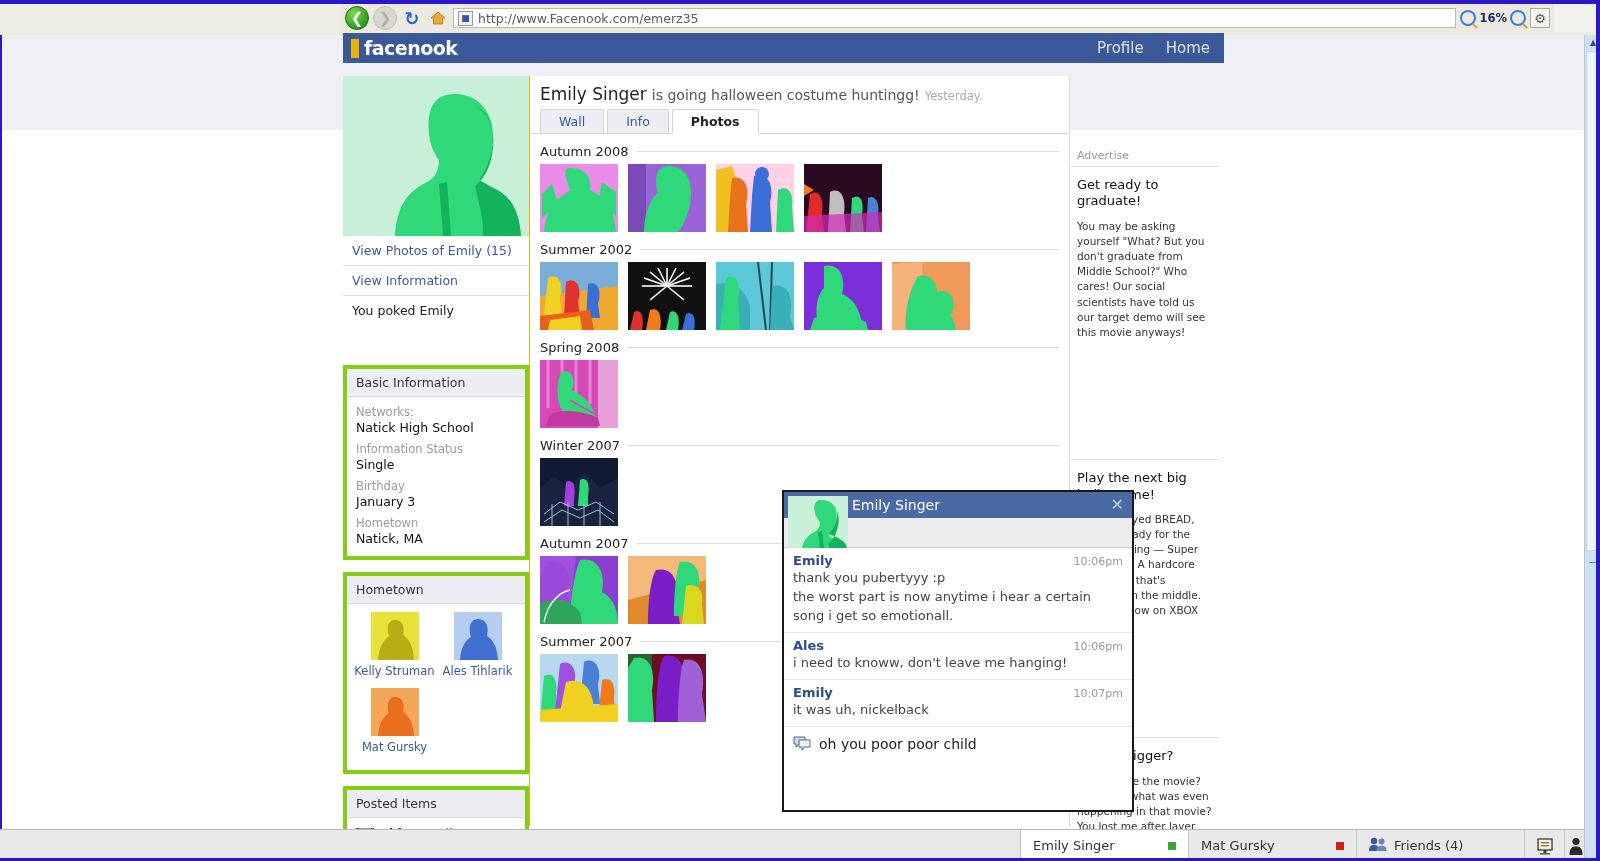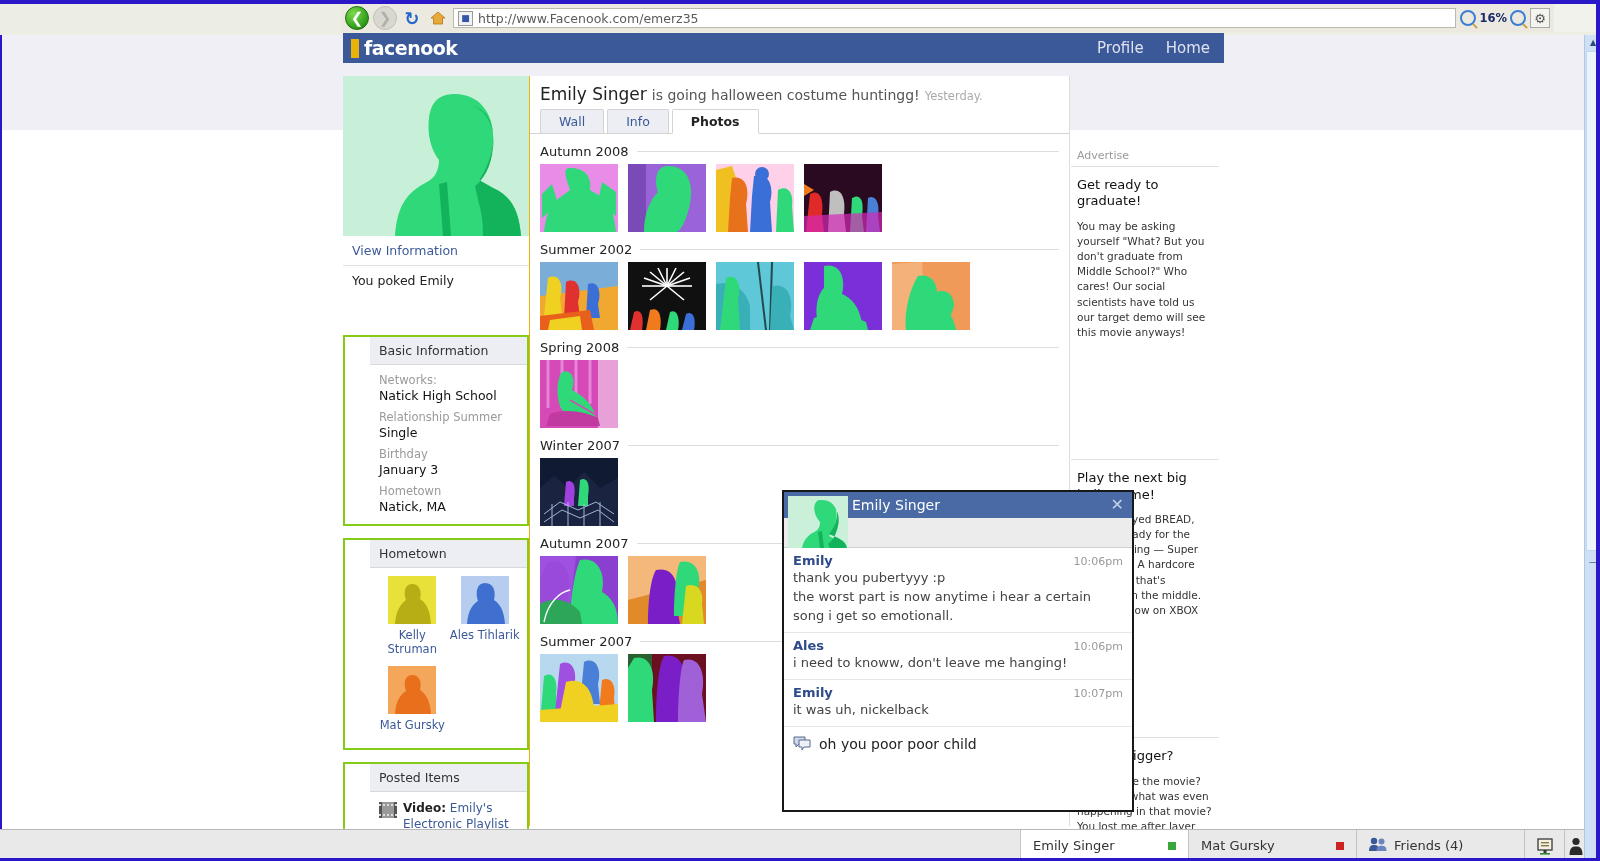--- a/index.html
+++ b/index.html
@@ -87,21 +87,21 @@
   .profile-pic{
     width:186px;height:160px;background:#c8f0d8;position:relative;overflow:hidden;
   }
   .links-list{border-top:0;}
   .links-list a, .links-list span{
     display:block;padding:7px 9px;font-size:12.5px;border-bottom:1px solid #e2e2e2;
     color:#3b5998;text-decoration:none;cursor:pointer;
   }
   .links-list .plain{color:#222;cursor:default;border-bottom:none;}
 
-  .box{margin-top:0;border:2px solid #84cc16;background:#fff;padding-left:25px;}
+  .box{margin-top:0;border:4px solid #84cc16;background:#fff;}
   .box-head{
     background:#eceef4;border-bottom:1px solid #d8d8d8;padding:6px 9px;
     font-size:12.5px;color:#333;
   }
   .box-body{padding:8px 9px 10px 9px;}
   .field-label{font-size:11.5px;color:#9a9a9a;margin-top:7px;}
   .field-label:first-child{margin-top:0;}
   .field-value{font-size:12.5px;color:#111;margin-top:1px;}
 
   .friends-grid{display:flex;flex-wrap:wrap;padding:8px 6px 6px 6px;gap:0;}
@@ -255,32 +255,33 @@
     <div class="profile-pic">
       <svg width="186" height="160" viewBox="0 0 186 160" preserveAspectRatio="none">
         <rect width="186" height="160" fill="#c8f0d8"></rect>
         <path d="M112 18 C138 18 152 40 150 66 C149 84 142 96 136 104 L150 112 C168 120 176 134 178 160 L52 160 C54 130 64 116 84 106 C92 102 96 94 96 84 C88 74 84 58 86 42 C88 26 96 18 112 18 Z" fill="#2fd97a"></path>
         <path d="M128 30 C146 34 152 54 150 72 C148 92 140 104 132 110 L136 128 C140 142 140 152 140 160 L178 160 C176 134 168 120 150 112 L136 104 C144 92 150 78 150 62 C150 44 142 32 128 30 Z" fill="#13b35c"></path>
         <path d="M96 108 L100 160 L108 160 L104 106 Z" fill="#13b35c"></path>
       </svg>
     </div>
 
     <div class="links-list">
+      <a>View Photos of Emily (15)</a>
       <a>View Information</a>
       <span class="plain">You poked Emily</span>
     </div>
 
     <div style="height:40px"></div>
 
     <div class="box">
       <div class="box-head">Basic Information</div>
       <div class="box-body">
         <div class="field-label">Networks:</div>
         <div class="field-value">Natick High School</div>
-        <div class="field-label">Relationship Summer</div>
+        <div class="field-label">Information Status</div>
         <div class="field-value">Single</div>
         <div class="field-label">Birthday</div>
         <div class="field-value">January 3</div>
         <div class="field-label">Hometown</div>
         <div class="field-value">Natick, MA</div>
       </div>
     </div>
 
     <div class="box" style="margin-top:12px;">
       <div class="box-head">Hometown</div>

